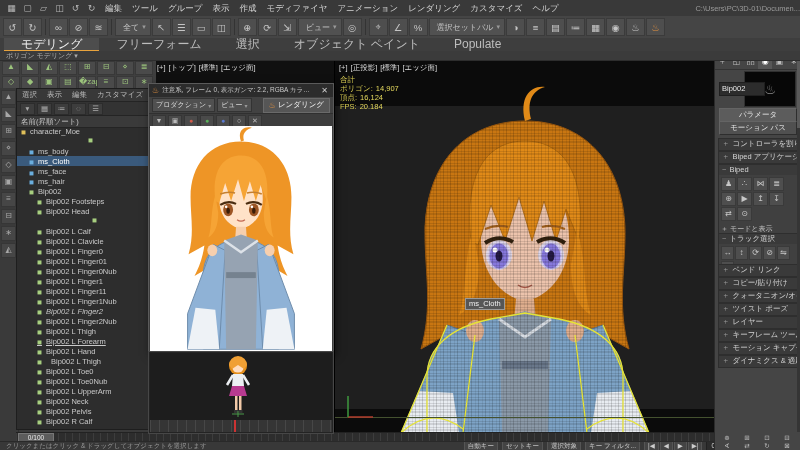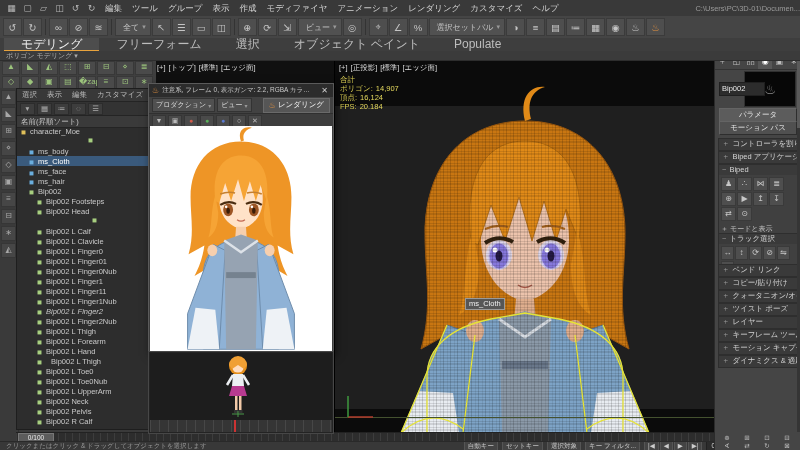--- a/index.html
+++ b/index.html
@@ -447,21 +447,21 @@
         <div class="erow" style="padding-left: 19px;">
           <span class="eicon bone">◼</span>
           <span>Bip002 L Finger2Nub</span>
         </div>
 
         <div class="erow" style="padding-left: 19px;">
           <span class="eicon bone">◼</span>
           <span>Bip002 L Thigh</span>
         </div>
 
-        <div class="erow" style="padding-left: 19px;">
+        <div class="erow" style="padding-left: 19px; text-decoration: underline;">
           <span class="eicon bone">◼</span>
           <span>Bip002 L Forearm</span>
         </div>
 
         <div class="erow" style="padding-left: 19px;">
           <span class="eicon bone">◼</span>
           <span>Bip002 L Hand</span>
         </div>
 
         <div class="erow" style="padding-left: 19px; gap: 8px;">

